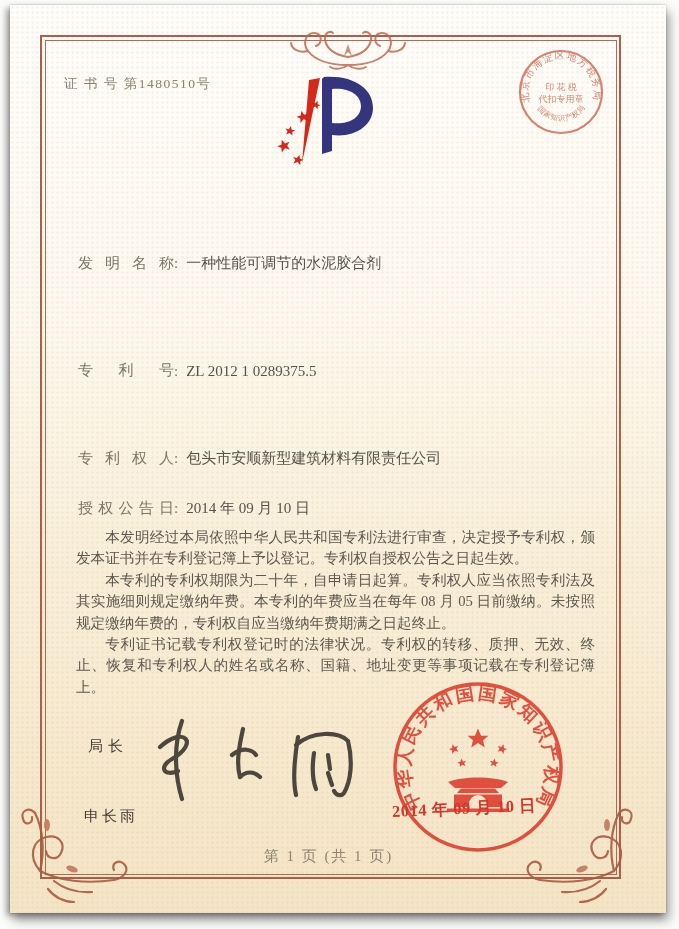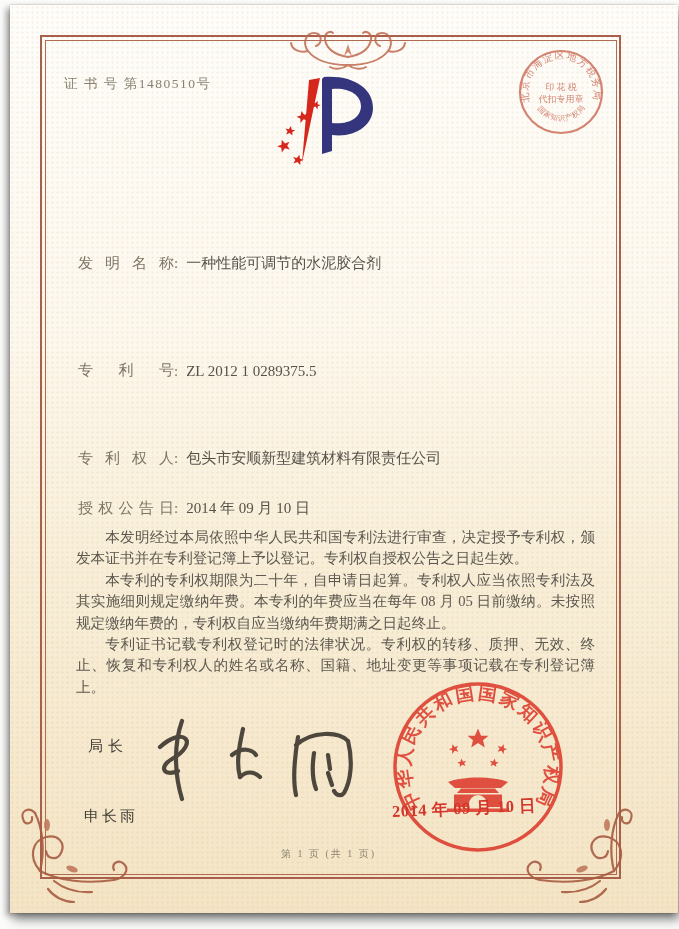--- a/index.html
+++ b/index.html
@@ -8,21 +8,20 @@
     background:#fbfbfa;
     font-family:"Liberation Serif","DejaVu Serif",serif;
   }
   .page{
     position:absolute;left:10px;top:5px;width:656px;height:908px;
     background-image:
       radial-gradient(rgba(193,152,95,0.10) 1px, transparent 1.2px),
       linear-gradient(180deg,#fefdfa 0%, #fdf8ee 35%, #f8eed8 62%, #f4e4c5 100%);
     background-size:5px 5px, 100% 100%;
     box-shadow:-4px 3px 6px rgba(0,0,0,0.30), 3px 7px 10px rgba(0,0,0,0.38), 0 0 2px rgba(0,0,0,0.25);
-    padding-left:12px;
   }
   .frame-outer{
     position:absolute;left:30px;top:30px;width:577px;height:840px;
     border:2.5px solid #a8604a;
   }
   .frame-inner{
     position:absolute;inset:2.5px;border:1px solid #b06a50;
   }
   .content{position:absolute;left:30px;top:30px;width:577px;height:840px;}
   .cert-no{
@@ -51,21 +50,21 @@
   .director-name{position:absolute;left:44px;top:772px;font-size:15px;color:#423d35;letter-spacing:3px;}
   .signature{position:absolute;left:108px;top:668px;opacity:0.9;}
   .seal{position:absolute;left:350px;top:644px;opacity:0.88;}
   .seal-date{
     position:absolute;left:352px;top:762px;width:180px;
     font-size:16.5px;font-weight:bold;color:#d5362b;letter-spacing:0.5px;
     transform:rotate(-2.5deg);white-space:nowrap;
   }
   .footer{
     position:absolute;left:0;top:812px;width:577px;text-align:center;
-    font-size:10px;color:#8d8472;letter-spacing:2px;
+    font-size:15px;color:#8d8472;letter-spacing:2px;
   }
   .tax-stamp{position:absolute;left:475px;top:11px;opacity:0.8;}
   .orn{position:absolute;}
   .orn-top{left:273px;top:15px;}
   .orn-bl{left:4px;top:798px;}
   .orn-br{left:480px;top:798px;}
 </style>
 </head>
 <body>
 

